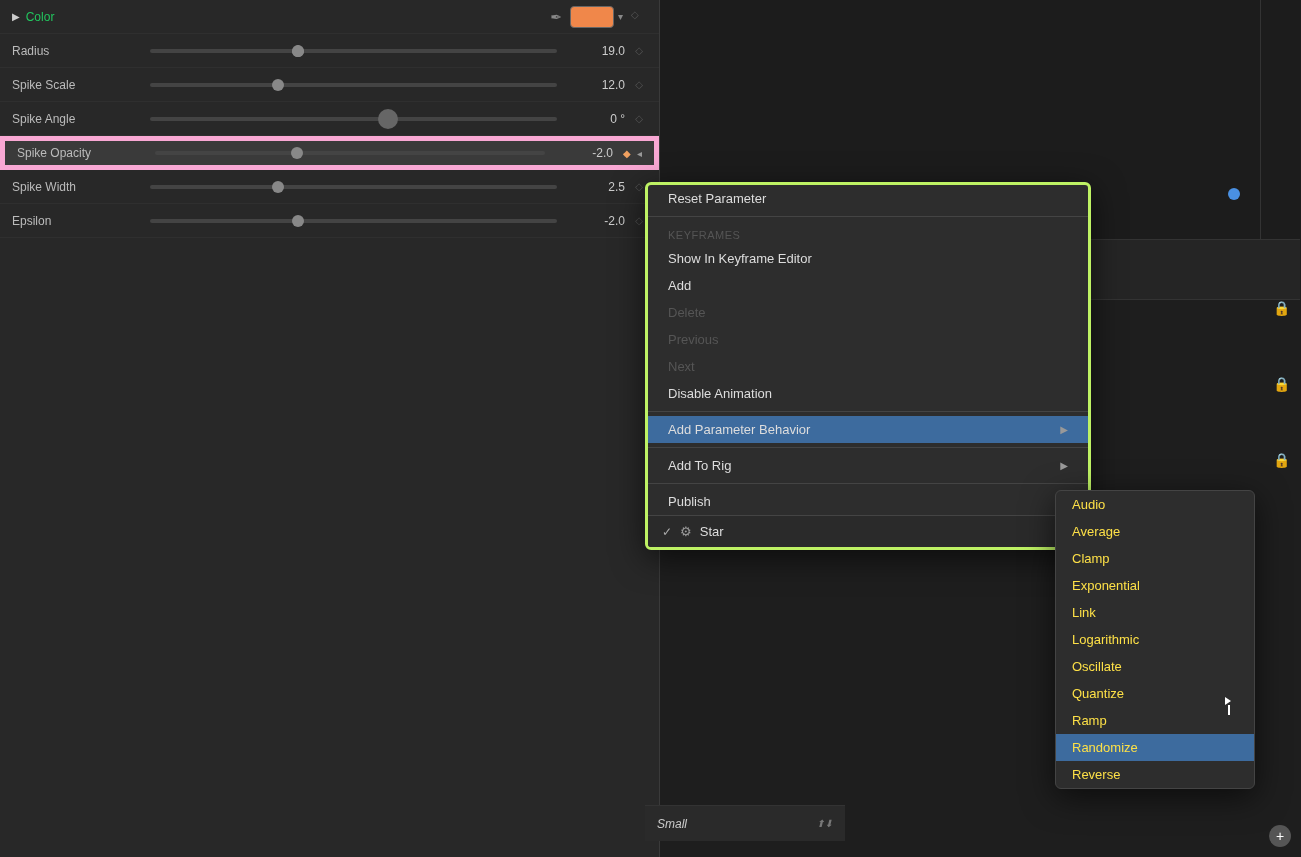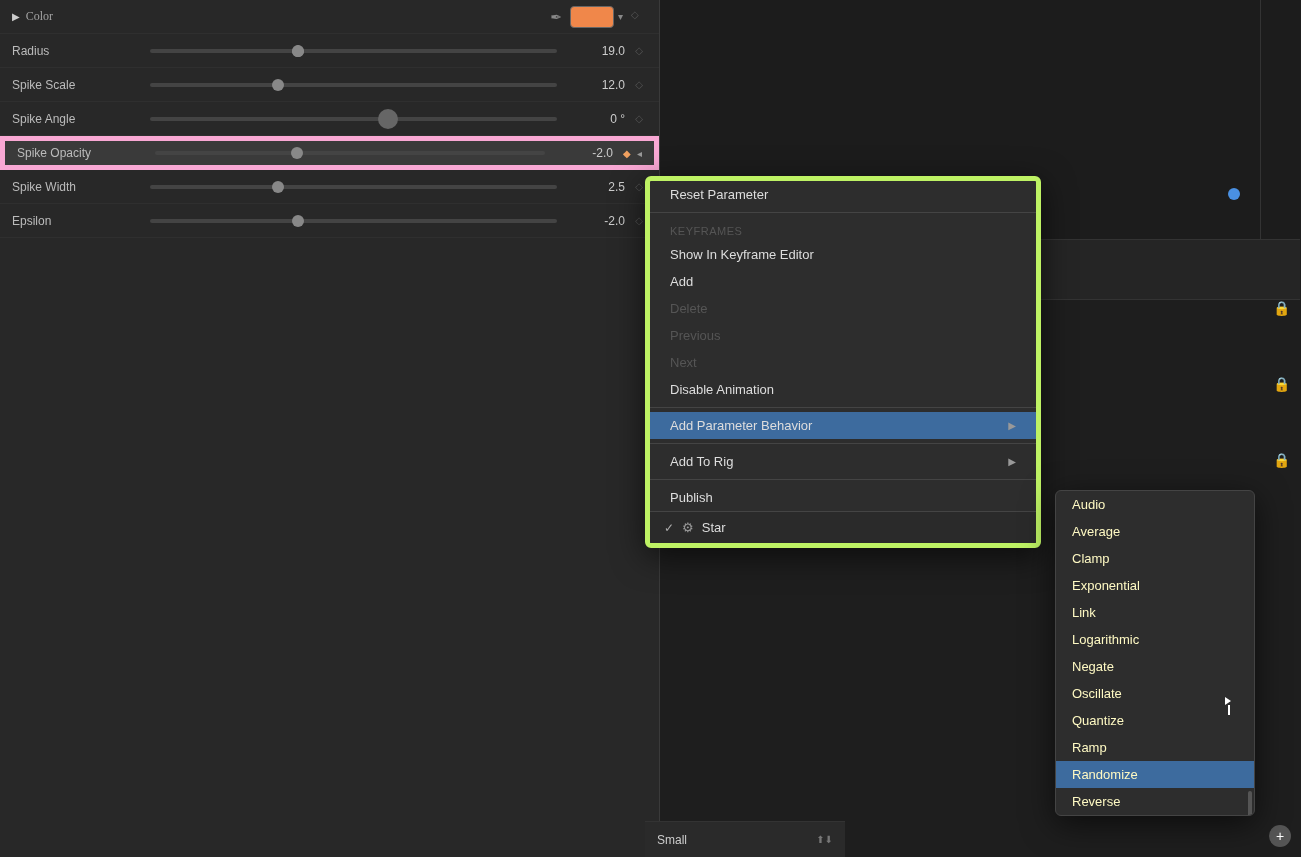--- a/index.html
+++ b/index.html
@@ -103,23 +103,22 @@
     }
 
     .color-arrow {
       color: #ccc;
       margin-right: 6px;
       font-size: 10px;
     }
 
     .color-label {
       flex: 1;
-      color: #a3a3a3;
+      color: #22c55e;
       font-size: 12px;
-      font-family: Liberation Serif, serif;
     }
 
     .eyedropper {
       color: #888;
       margin-right: 8px;
       font-size: 14px;
     }
 
     .color-swatch {
       width: 44px;
@@ -191,25 +190,25 @@
       padding: 3px 16px;
       border-radius: 3px;
       font-size: 12px;
       margin-right: auto;
       margin-left: auto;
     }
 
     
     .context-menu {
       position: absolute;
-      top: 176px;
+      top: 182px;
       left: 645px;
-      width: 396px;
+      width: 446px;
       background: #2d2d2d;
-      border: 5px solid #bef264;
+      border: 3px solid #bef264;
       border-radius: 6px;
       box-shadow: 0 8px 32px rgba(0,0,0,0.6);
       z-index: 100;
       overflow: hidden;
     }
 
     .menu-item {
       padding: 6px 20px;
       cursor: pointer;
       color: #ddd;
@@ -257,40 +256,41 @@
       border: 1px solid #444;
       border-radius: 6px;
       box-shadow: 0 8px 32px rgba(0,0,0,0.6);
       z-index: 200;
       overflow: hidden;
     }
 
     .submenu-item {
       padding: 6px 16px;
       cursor: pointer;
-      color: #fef9c3;
+      color: #fde047;
       font-size: 13px;
     }
 
     .submenu-item.hovered {
       background: #3d6b9e;
     }
 
     
     .bottom-dropdown {
       position: absolute;
-      bottom: 0;
+      bottom: 16px;
       left: 645px;
       width: 200px;
       height: 36px;
       background: #2a2a2a;
       border-top: 1px solid #333;
       display: flex;
       align-items: center;
       padding: 0 12px;
+      font-style: italic;
     }
 
     .dropdown-value {
       color: #ccc;
       font-size: 12px;
       flex: 1;
     }
 
     .dropdown-arrows {
       color: #777;
@@ -498,21 +498,20 @@
 </div>
 
 <div class="submenu">
   <div class="submenu-scroll-area">
     <div class="submenu-item">Audio</div>
     <div class="submenu-item">Average</div>
     <div class="submenu-item">Clamp</div>
     <div class="submenu-item">Exponential</div>
     <div class="submenu-item">Link</div>
     <div class="submenu-item">Logarithmic</div>
-    <div class="submenu-item">Negate</div>
     <div class="submenu-item">Oscillate</div>
     <div class="submenu-item">Quantize</div>
     <div class="submenu-item">Ramp</div>
     <div class="submenu-item hovered">Randomize</div>
     <div class="submenu-item">Reverse</div>
 
   </div>
 
   <div style="position:absolute;right:2px;top:300px;width:4px;height:40px;background:#555;border-radius:2px;"></div>
 </div>

